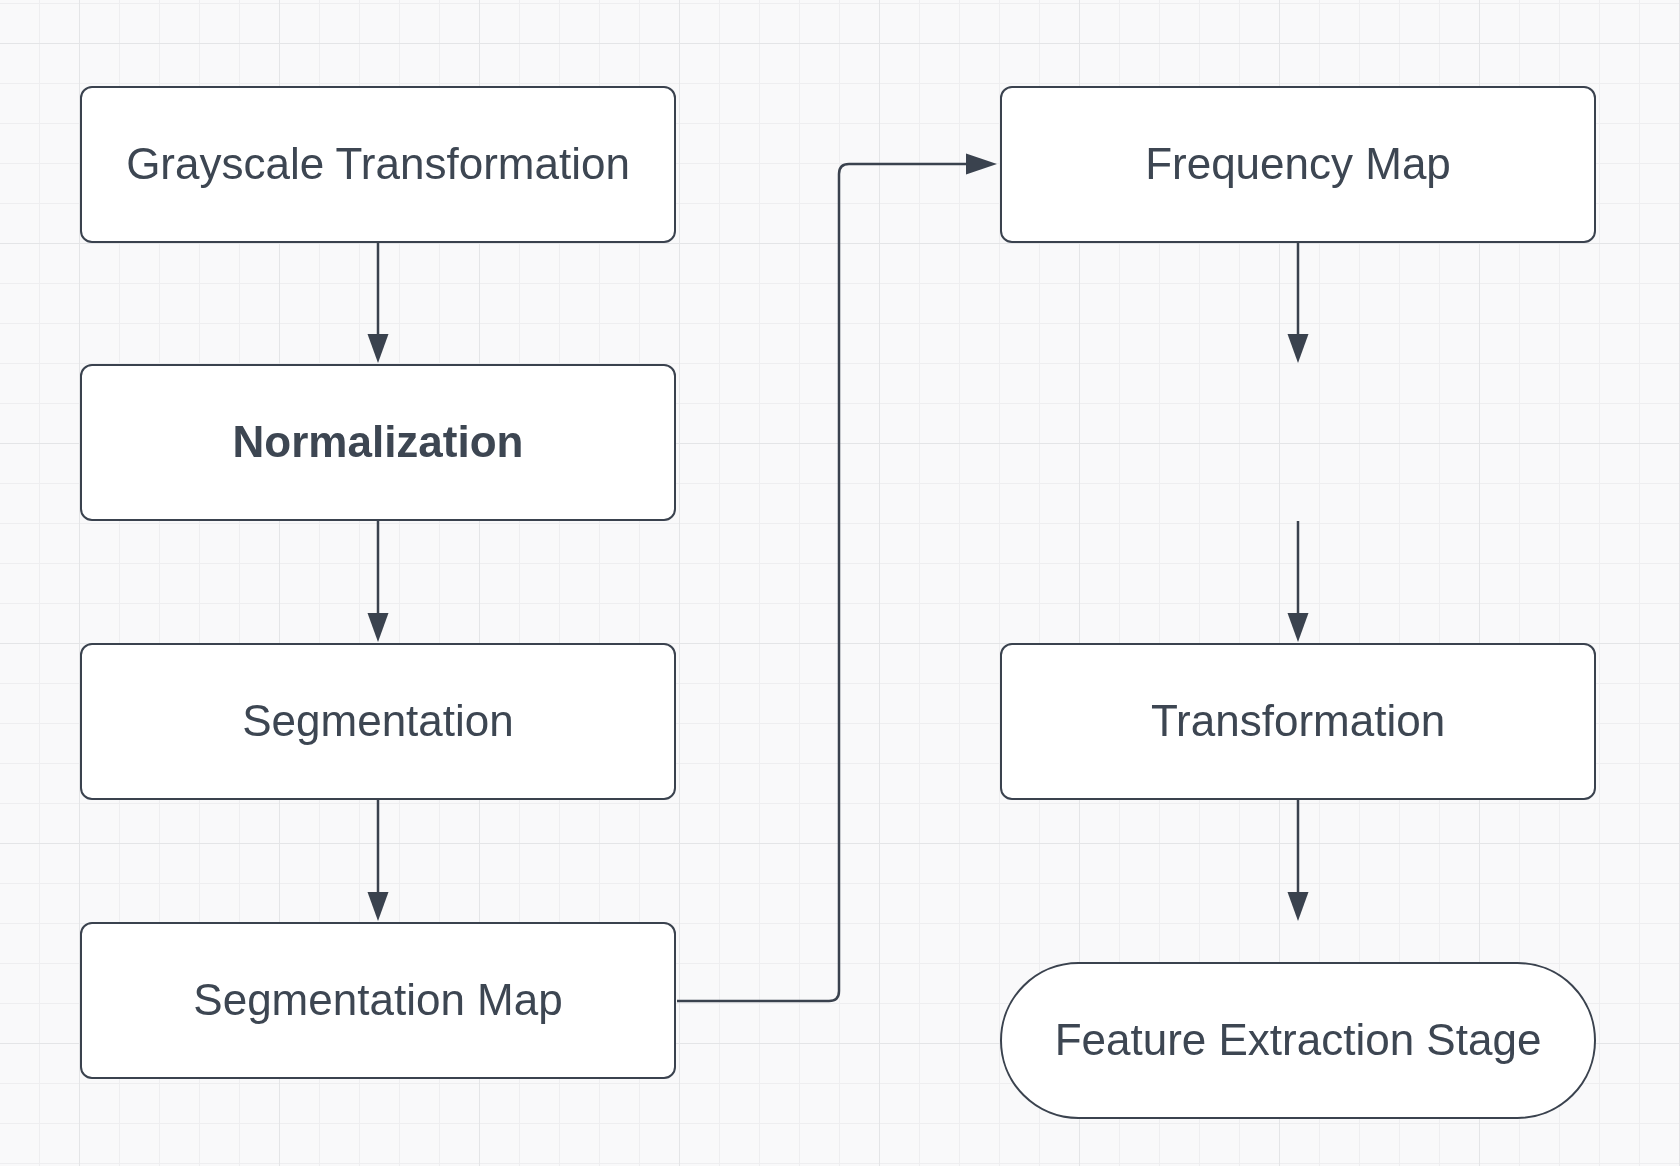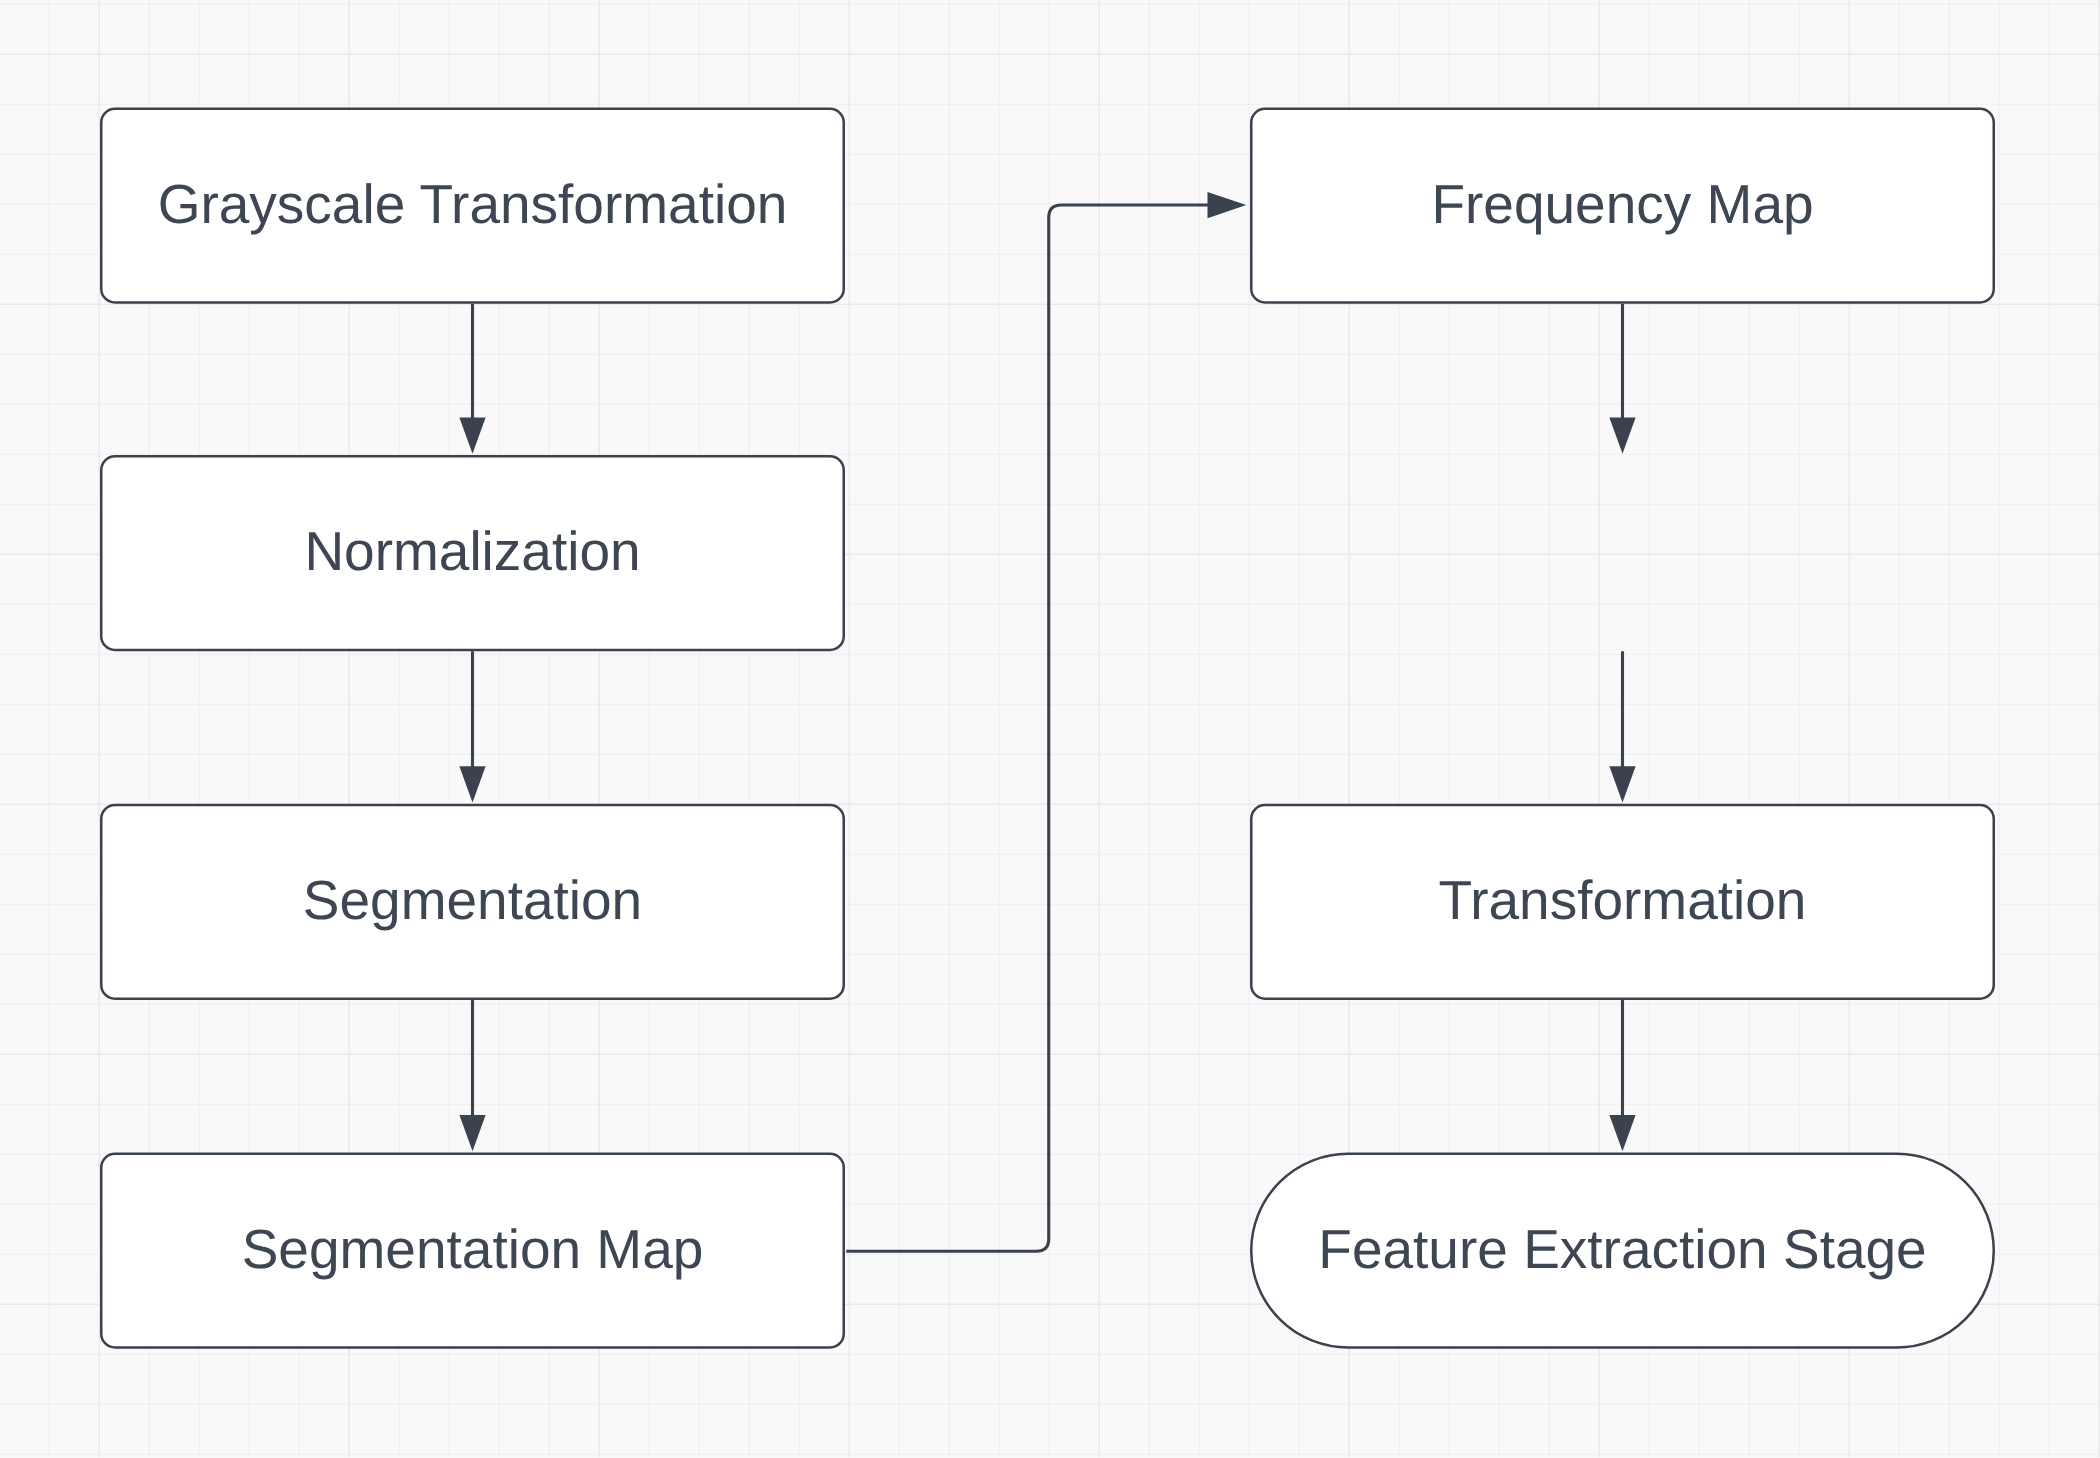--- a/index.html
+++ b/index.html
@@ -47,27 +47,28 @@
     justify-content: center;
     text-align: center;
     color: #3d4652;
     font-size: 44px;
     line-height: 1.15;
     padding: 0 0;
   }
 
   .node.stadium {
     border-radius: 78.5px;
+    margin-top: 40px;
   }
 
   .col-left  { left: 80px;  }
   .col-right { left: 1000px; }
 
   .row-1 { top: 86px;  }
-  .row-2 { top: 364px; }
+  .row-2 { top: 364px; font-weight: bold; }
   .row-3 { top: 643px; }
   .row-4 { top: 922px; }
 
   .edge-line {
     fill: none;
     stroke: #3a424e;
     stroke-width: 2.5;
   }
   .edge-head {
     fill: #3a424e;

